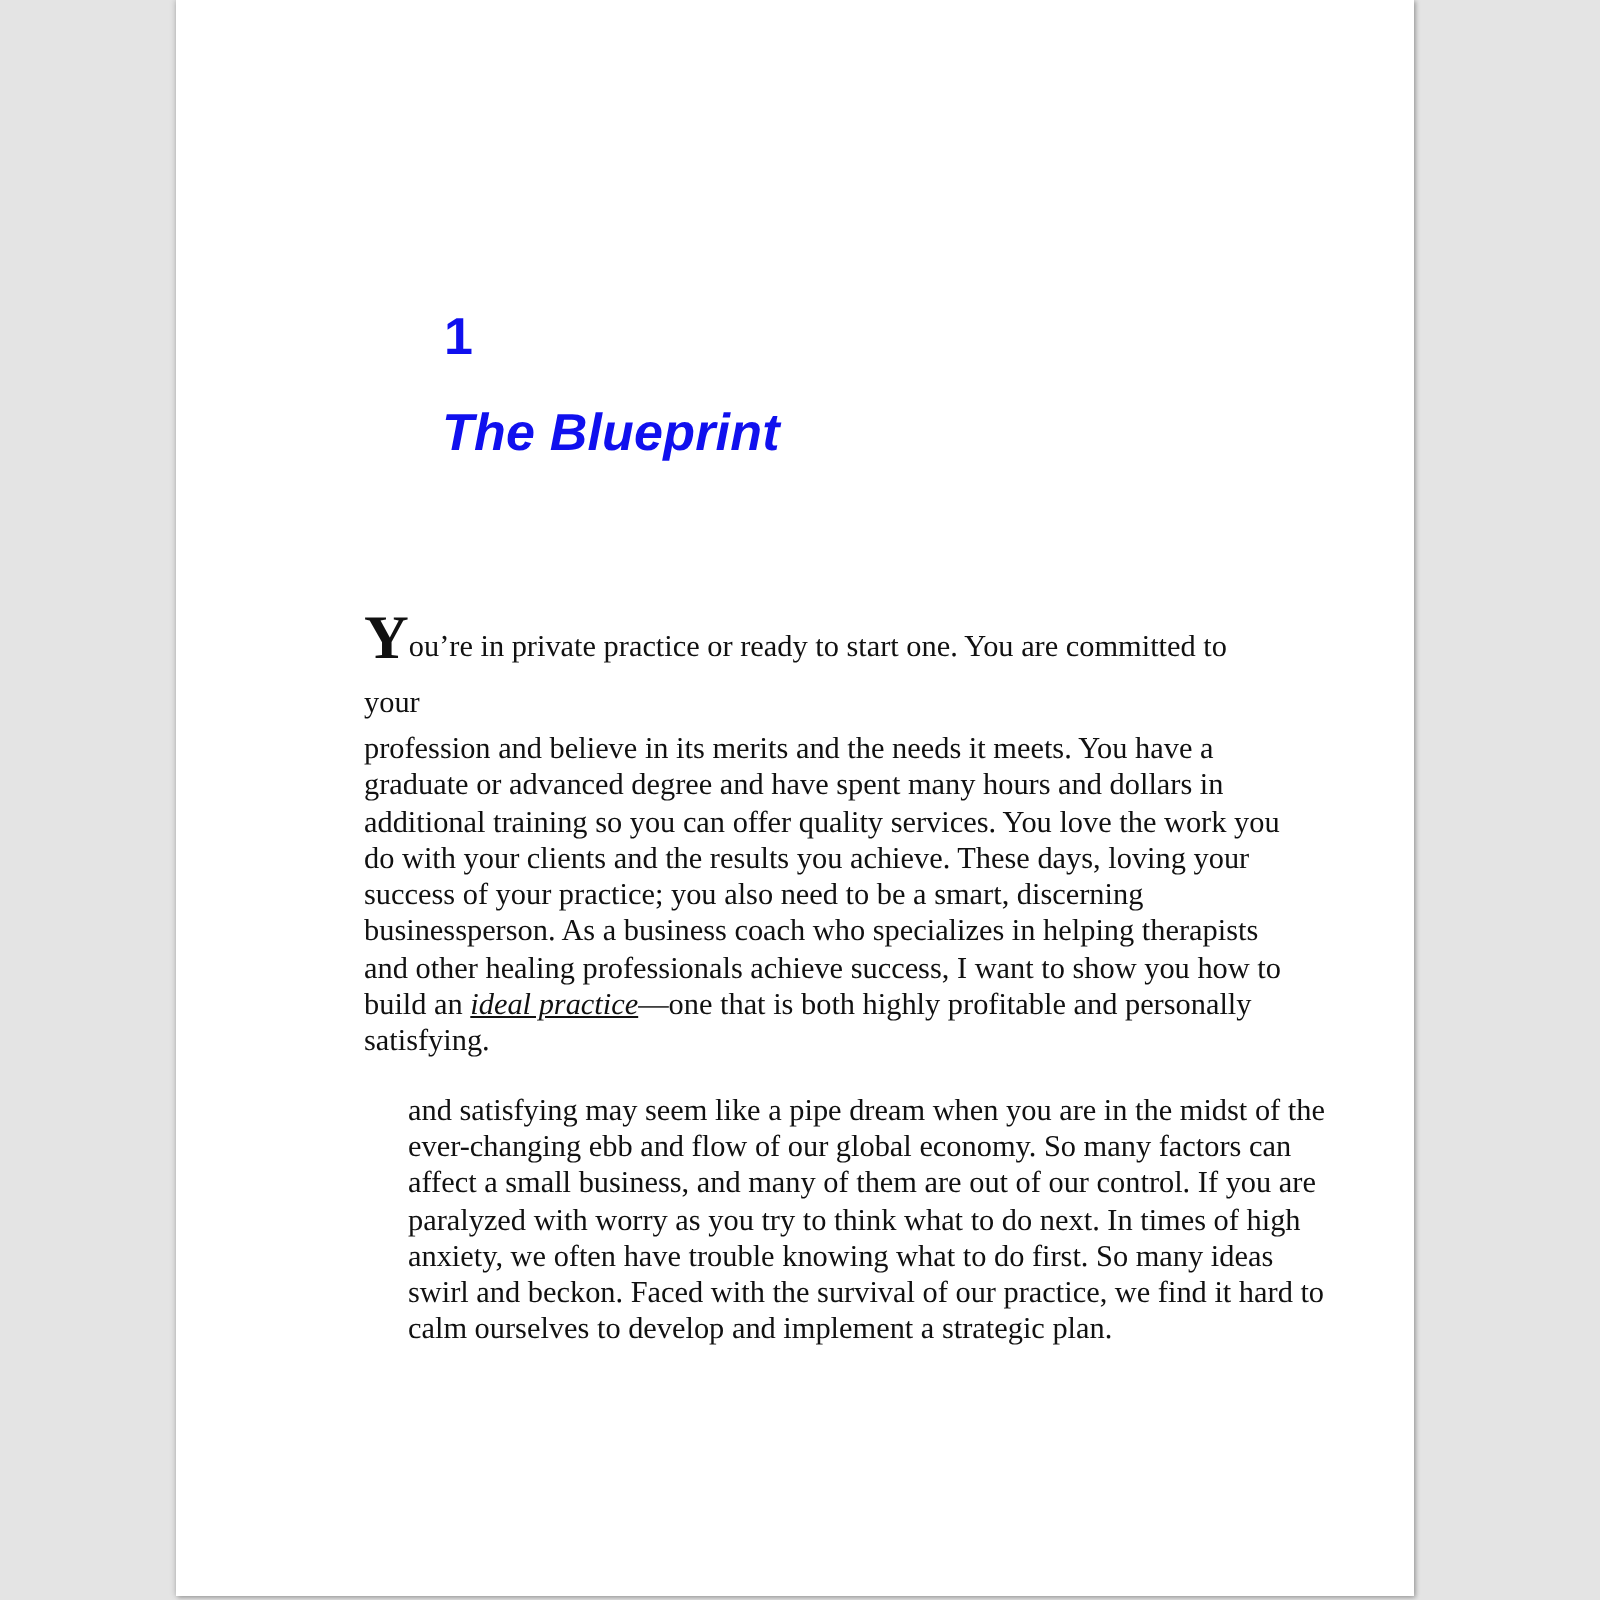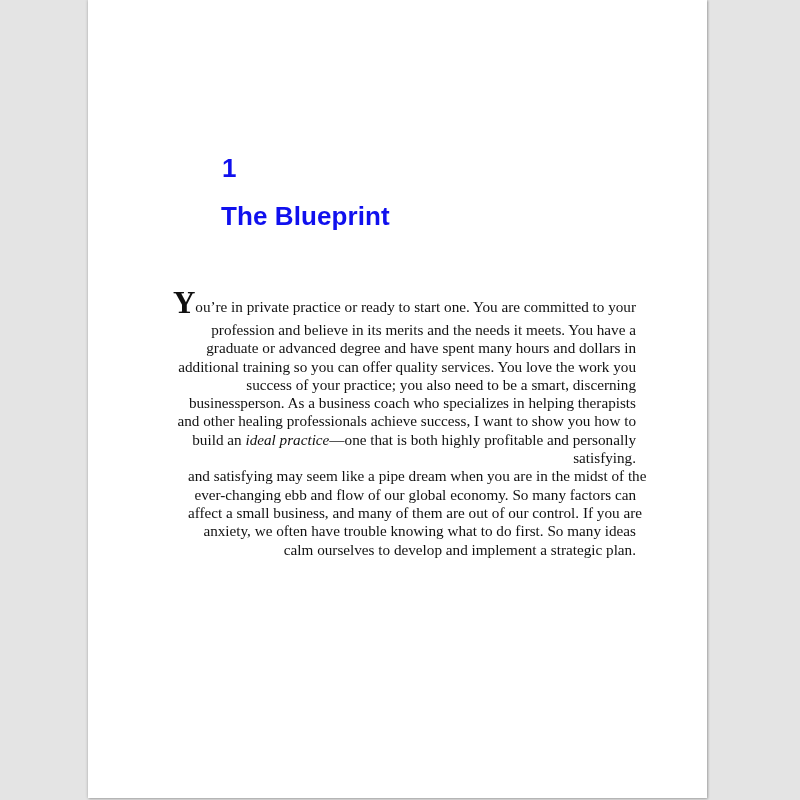--- a/index.html
+++ b/index.html
@@ -40,80 +40,84 @@
       position: absolute;
       left: 133px;
       top: 198px;
       font-family: "Liberation Sans", sans-serif;
       font-weight: bold;
       font-size: 26px;
       line-height: 36px;
       color: #1010ee;
       margin: 0;
       letter-spacing: 0.1px;
+      font-style: italic;
     }
     .body-text {
       position: absolute;
       left: 78px;
       top: 292px;
       width: 470px;
       font-family: "Liberation Serif", serif;
       font-size: 15.2px;
       line-height: 18.3px;
       color: #111111;
     }
     .para {
-      margin: 0;
-      text-align: right;
+      margin: 16px;
+      text-align: left;
     }
     .para + .para {
       text-indent: 22px;
     }
     .dropcap {
       font-family: "Liberation Serif", serif;
       font-weight: bold;
       font-size: 31px;
       line-height: 22px;
       letter-spacing: 0;
       vertical-align: -1px;
     }
     .first-line {
       display: block;
       line-height: 28px;
     }
     .line {
       display: block;
       white-space: nowrap;
     }
-    em { font-style: italic; }
+    em { font-style: italic; text-decoration: underline; }
   </style>
 </head>
 <body>
 
 <div class="viewer">
   <div class="page">
 
     <h2 class="chapter-number">1</h2>
     <h1 class="chapter-title">The Blueprint</h1>
 
     <div class="body-text">
       <p class="para">
         <span class="first-line"><span class="dropcap">Y</span><span>ou’re in private practice or ready to start one. You are committed to your</span></span>
         <span class="line">profession and believe in its merits and the needs it meets. You have a</span>
         <span class="line">graduate or advanced degree and have spent many hours and dollars in</span>
         <span class="line">additional training so you can offer quality services. You love the work you</span>
+        <span class="line">do with your clients and the results you achieve. These days, loving your</span>
         <span class="line">success of your practice; you also need to be a smart, discerning</span>
         <span class="line">businessperson. As a business coach who specializes in helping therapists</span>
         <span class="line">and other healing professionals achieve success, I want to show you how to</span>
         <span class="line"><span>build an </span><em>ideal practice</em><span>—one that is both highly profitable and personally</span></span>
         <span class="line">satisfying.</span>
       </p>
       <p class="para">
         <span class="line">and satisfying may seem like a pipe dream when you are in the midst of the</span>
         <span class="line">ever-changing ebb and flow of our global economy. So many factors can</span>
         <span class="line">affect a small business, and many of them are out of our control. If you are</span>
+        <span class="line">paralyzed with worry as you try to think what to do next. In times of high</span>
         <span class="line">anxiety, we often have trouble knowing what to do first. So many ideas</span>
+        <span class="line">swirl and beckon. Faced with the survival of our practice, we find it hard to</span>
         <span class="line">calm ourselves to develop and implement a strategic plan.</span>
       </p>
     </div>
 
   </div>
 </div>
 
 </body></html>

